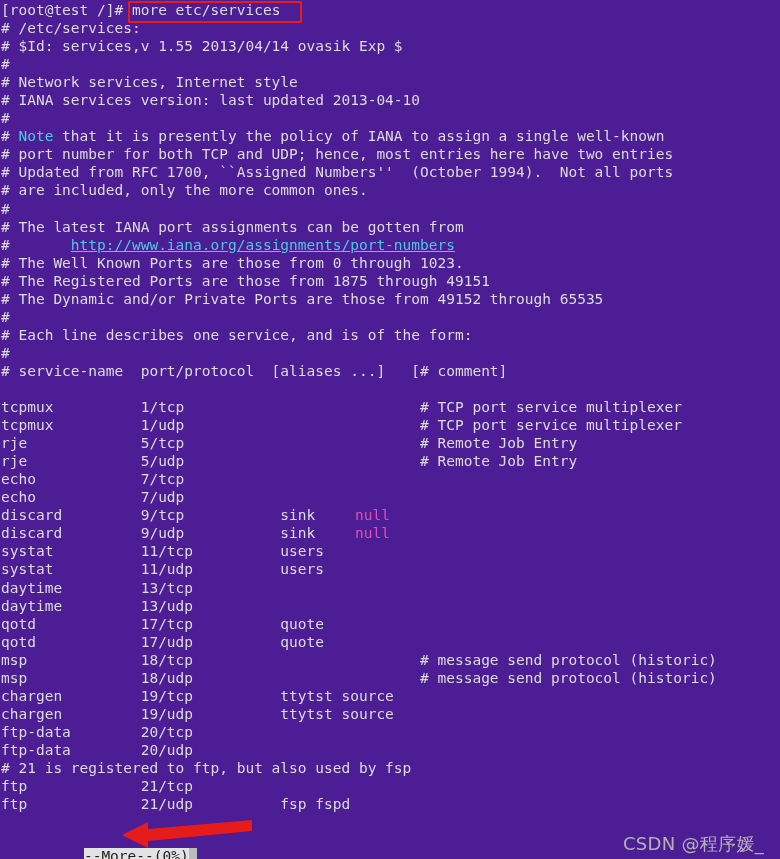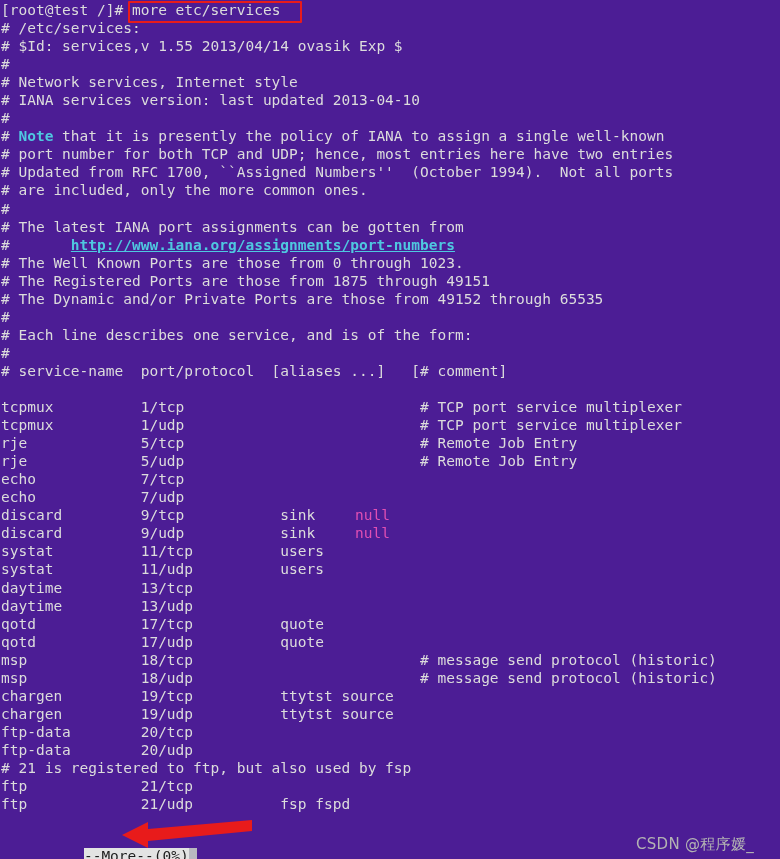--- a/index.html
+++ b/index.html
@@ -25,21 +25,21 @@
     width: 780px;
   }
   .line {
     display: block;
     height: 18.05px;
     white-space: pre;
     padding-left: 1px;
     letter-spacing: 0px;
   }
   .c-white   { color: #dcdcdc; }
-  .c-cyan    { color: #4fc8e0; font-weight: bold; }
+  .c-cyan    { color: #4fc8e0; }
   .c-magenta { color: #e04fb4; margin-left: 31px; }
   .underline { text-decoration: underline; }
 
   
   .more-line {
     display: block;
     height: 18.05px;
     white-space: pre;
     padding-left: 1px;
     margin-left: 48px;
@@ -71,24 +71,24 @@
     position: absolute;
     left: 122px;
     top: 818px;
     width: 130px;
     height: 34px;
     pointer-events: none;
   }
 
   #watermark {
     position: absolute;
-    right: 26px;
+    right: 16px;
     bottom: 6px;
     font-family: "DejaVu Sans", "Liberation Sans", sans-serif;
-    font-size: 15px;
+    font-size: 18px;
     color: #b3b3b3;
     letter-spacing: 0.3px;
   }
 </style>
 </head>
 <body>
 
 <div id="terminal">
 
   <div id="screen">

